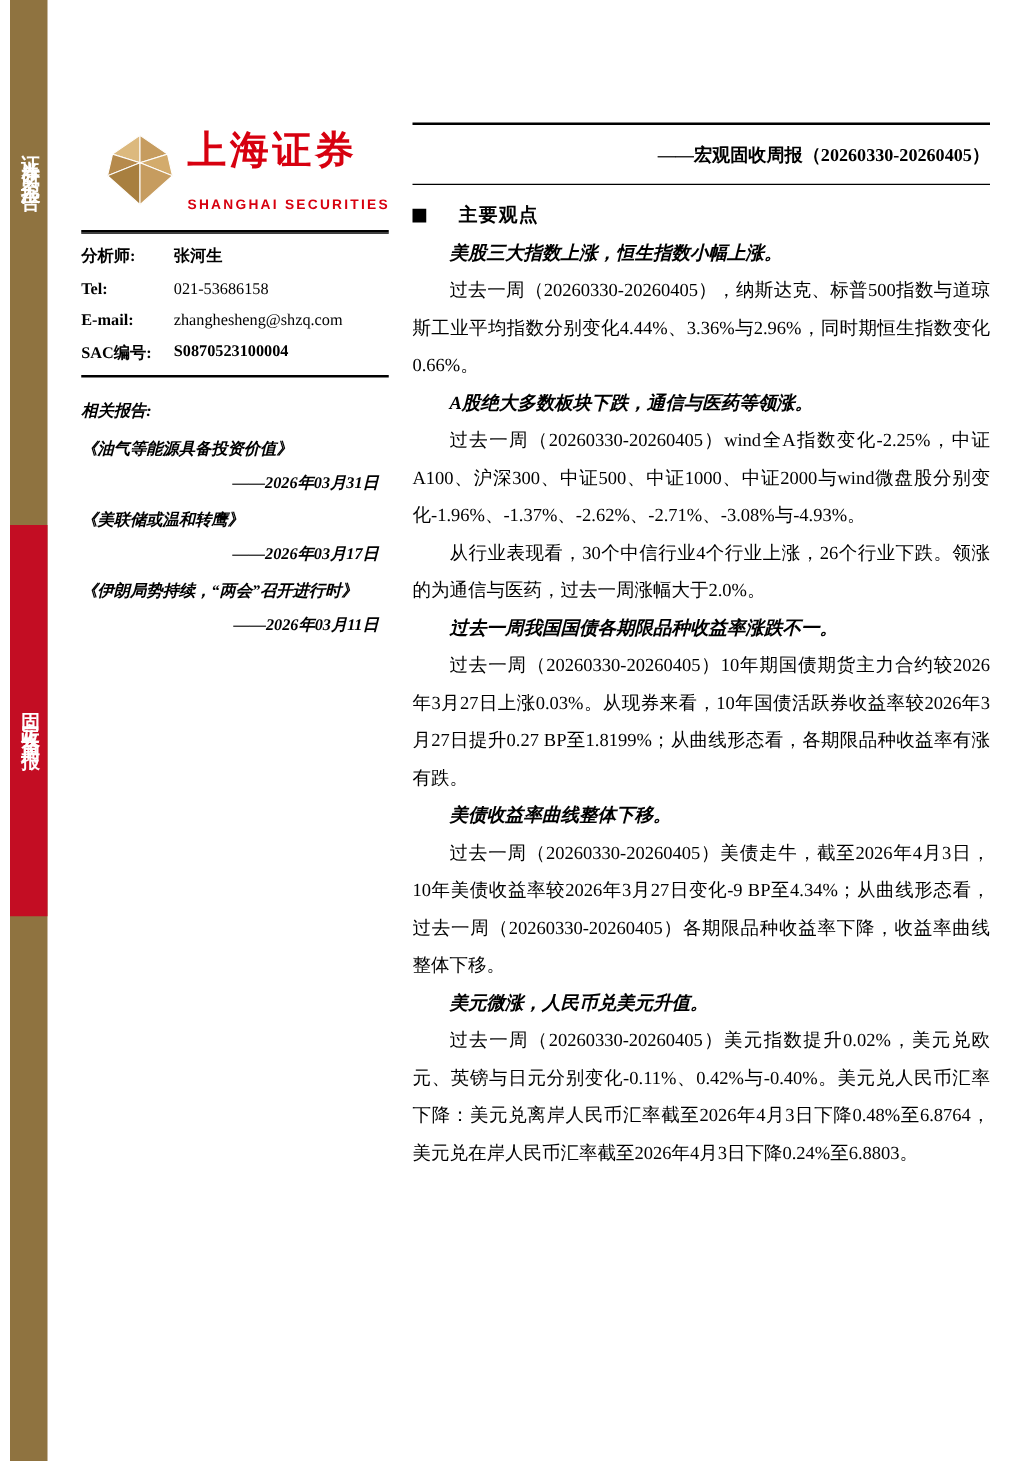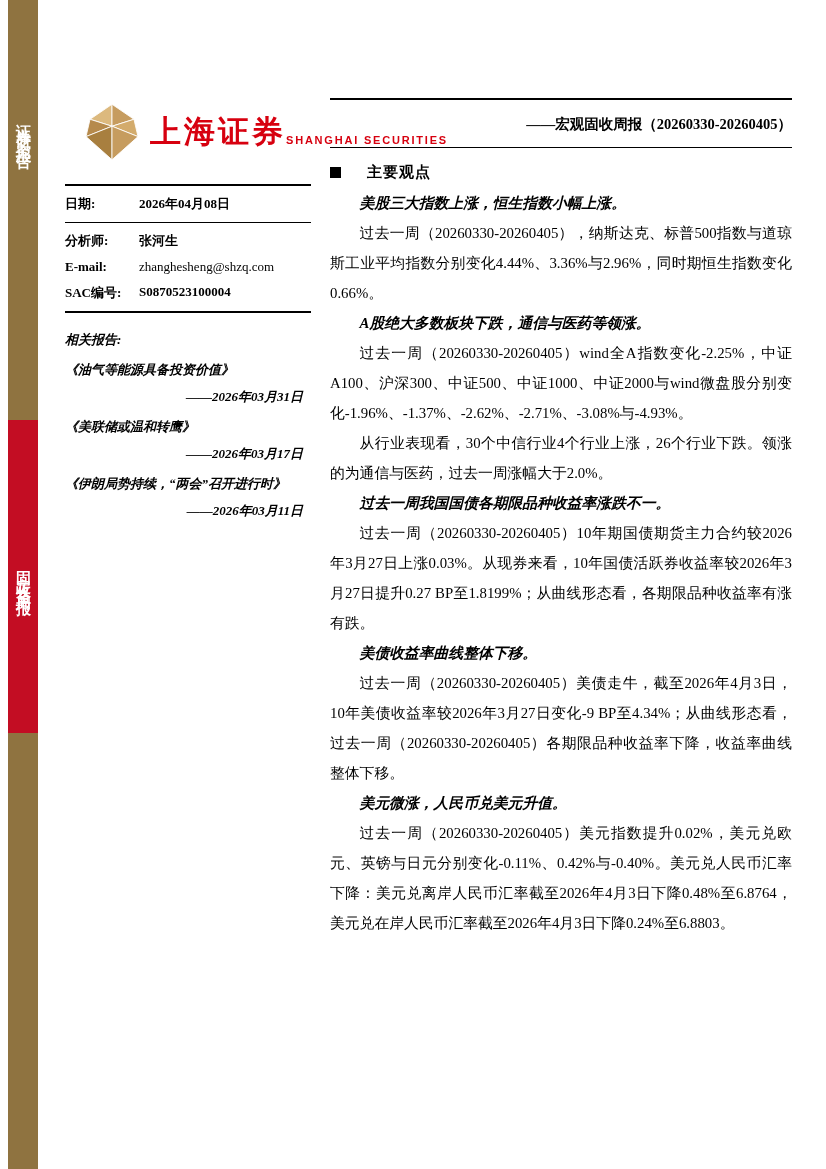--- a/index.html
+++ b/index.html
@@ -21,21 +21,21 @@
     position:absolute;left:8px;top:420px;width:30px;height:313px;background:#c30d23;
     display:flex;align-items:center;justify-content:center;
   }
   .side-red-block span{
     writing-mode:vertical-rl;text-orientation:upright;color:#fff;
     font-size:15px;letter-spacing:6px;font-weight:700;
   }
   
   .brand{position:absolute;left:86px;top:102px;display:flex;align-items:center;gap:12px;}
   .brand-logo{width:52px;height:60px;}
-  .brand-text{display:flex;}
+  .brand-text{display:flex;flex-direction:column;}
   .brand-cn{font-size:31px;font-weight:700;color:#d7000f;letter-spacing:3px;line-height:36px;}
   .brand-en{font-size:11px;font-weight:700;color:#d7000f;letter-spacing:1.8px;margin-top:20px;
     font-family:"Liberation Sans","DejaVu Sans",sans-serif;}
   
   .left-col{position:absolute;left:65px;top:184px;width:246px;font-size:13px;}
   .rule-thick{border-top:2px solid #000;}
   .rule-thin{border-top:1px solid #000;}
   .meta-row{display:flex;margin:9px 0;}
   .meta-label{width:74px;font-weight:700;flex:0 0 auto;}
   .meta-value{flex:1;}
@@ -79,29 +79,29 @@
   </svg>
   <div class="brand-text">
     <div class="brand-cn">上海证券</div>
     <div class="brand-en">SHANGHAI SECURITIES</div>
   </div>
 </div>
 
 <div class="left-col">
   <div class="rule-thick"></div>
 
-  <div class="meta-row">
-    <span class="meta-label">日期:</span>
-    <span class="meta-value bold">2026年04月08日</span>
-  </div>
   <div class="rule-thin"></div>
 
   <div class="meta-row">
     <span class="meta-label">分析师:</span>
     <span class="meta-value bold">张河生</span>
+  </div>
+  <div class="meta-row">
+    <span class="meta-label">Tel:</span>
+    <span class="meta-value">021-53686158</span>
   </div>
   <div class="meta-row">
     <span class="meta-label">E-mail:</span>
     <span class="meta-value">zhanghesheng@shzq.com</span>
   </div>
   <div class="meta-row">
     <span class="meta-label">SAC编号:</span>
     <span class="meta-value bold">S0870523100004</span>
   </div>
   <div class="rule-thick"></div>

